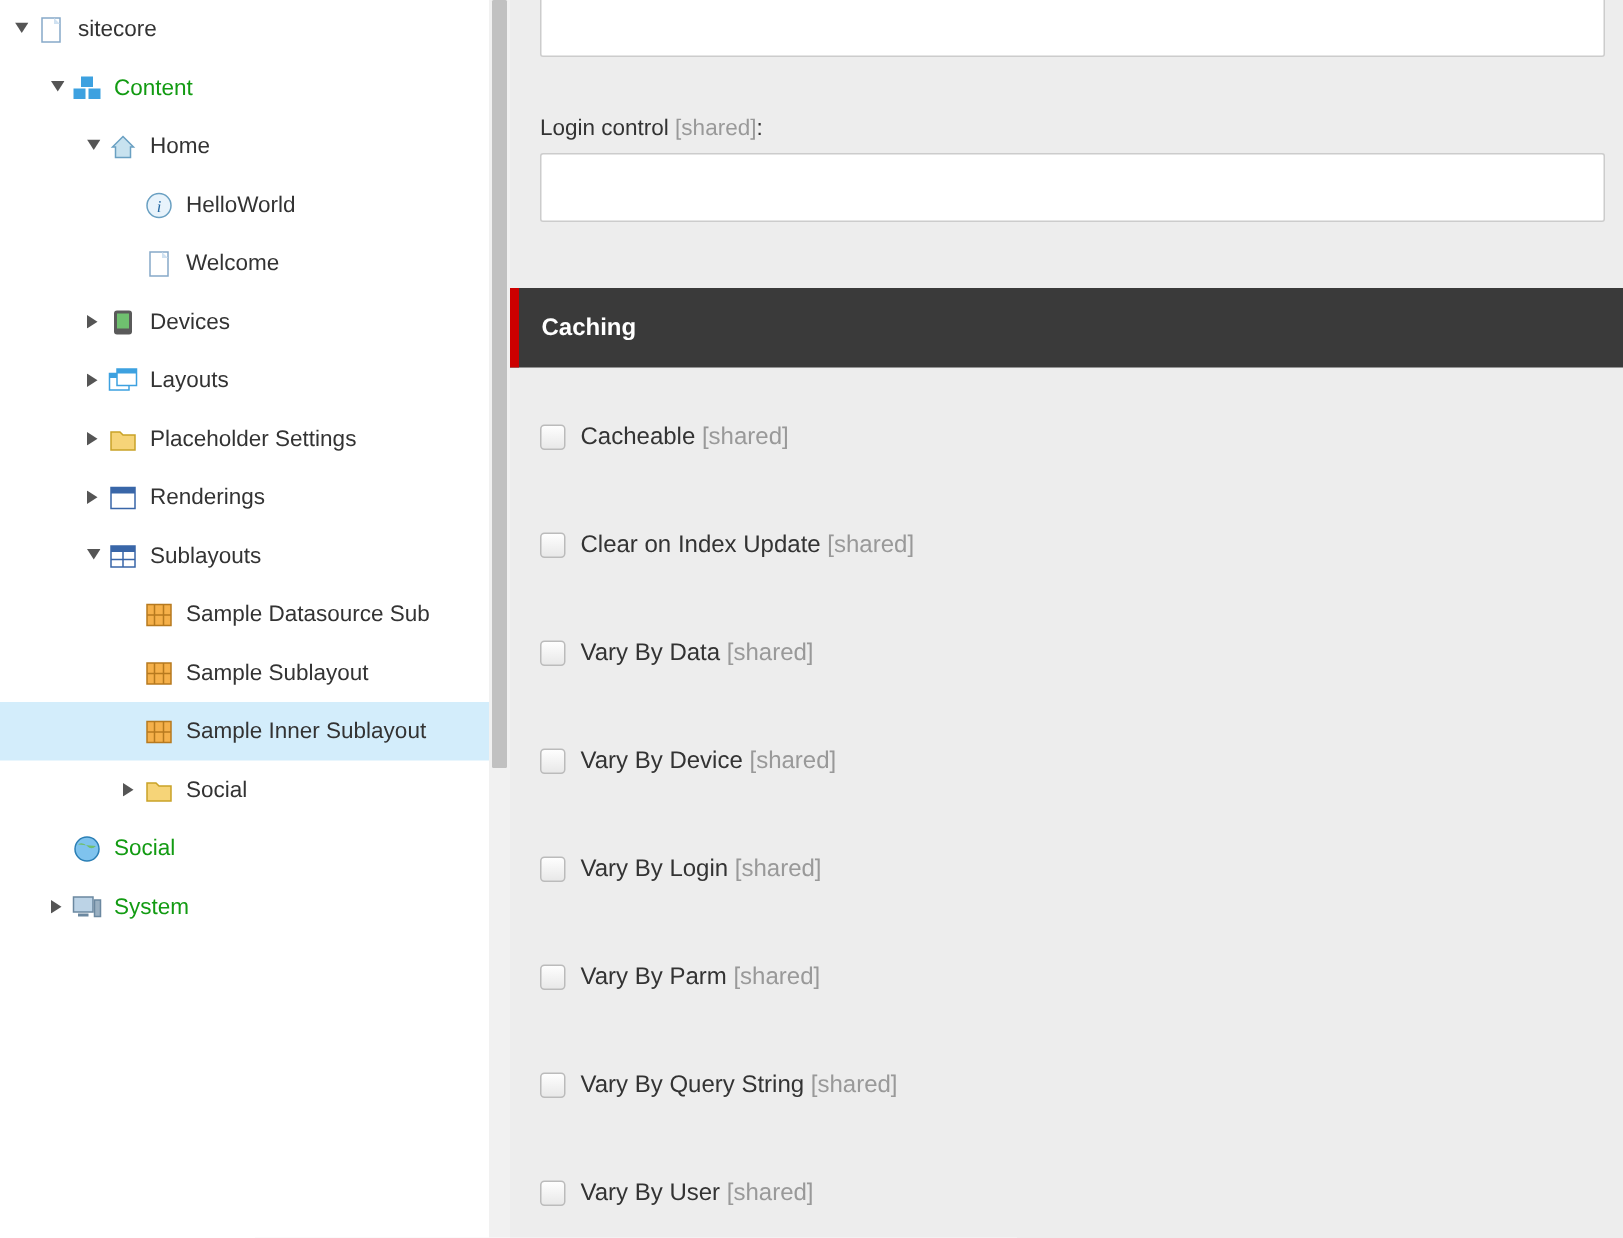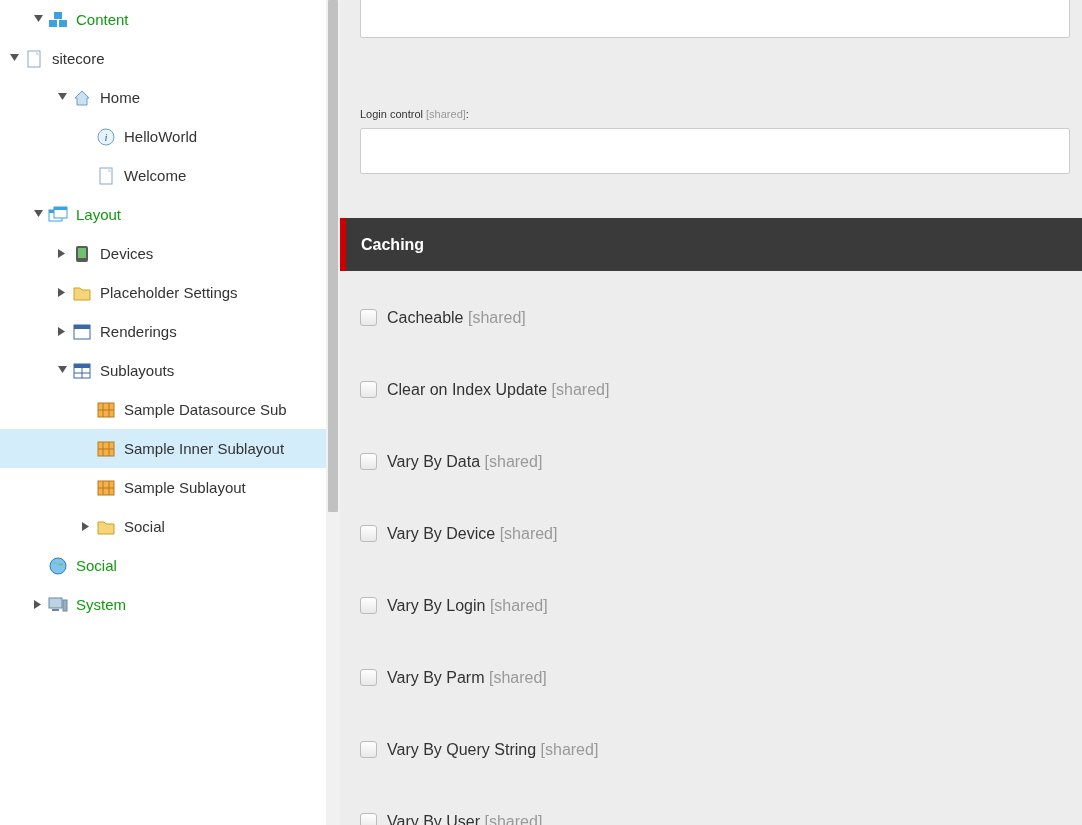--- a/index.html
+++ b/index.html
@@ -94,23 +94,23 @@
     width: 710px;
     height: 46px;
     background: #fff;
     border: 1px solid #ccc;
     border-radius: 2px;
     margin-top: 6px;
     padding: 0 10px;
     font-size: 15px;
   }
   .field-label {
-    font-size: 11px;
+    font-size: 15px;
     color: #333;
-    margin-top: 70px;
+    margin-top: 39px;
     margin-bottom: 8px;
   }
   .shared { color: #999; }
 
   .section-header {
     height: 53px;
     background: #3a3a3a;
     color: #fff;
     font-weight: bold;
     font-size: 16px;
@@ -139,124 +139,124 @@
   }
   .caching-list .check-row + .check-row { margin-top: 54px; }
 </style>
 </head>
 <body>
 
 <div class="tree-panel">
   <div class="tree-scroll">
 
     <div class="tree-item">
+      <span class="ind" style="width:8px"></span>
+      <span class="arrow">
+          <svg width="9" height="9">
+            <polygon points="0,0 9,0 4.5,7" fill="#555"></polygon>
+          </svg>
+        </span>
+      <span class="ticon">
+          <svg width="18" height="18">
+            <rect x="3" y="1" width="12" height="16" fill="#fff" stroke="#86a9c9"></rect>
+            <polygon points="11,1 15,5 11,5" fill="#cfe1f1"></polygon>
+          </svg>
+        </span>
+      <span class="label">sitecore</span>
+    </div>
+
+    <div class="tree-item">
       <span class="ind" style="width:32px"></span>
       <span class="arrow">
           <svg width="9" height="9">
             <polygon points="0,0 9,0 4.5,7" fill="#555"></polygon>
           </svg>
         </span>
       <span class="ticon">
           <svg width="20" height="20">
             <rect x="6" y="2" width="8" height="7" fill="#3da1e0"></rect>
             <rect x="1" y="10" width="8" height="7" fill="#3da1e0"></rect>
             <rect x="11" y="10" width="8" height="7" fill="#3da1e0"></rect>
           </svg>
         </span>
       <span class="label green">Content</span>
     </div>
 
     <div class="tree-item">
-      <span class="ind" style="width:8px"></span>
+      <span class="ind" style="width:56px"></span>
       <span class="arrow">
           <svg width="9" height="9">
             <polygon points="0,0 9,0 4.5,7" fill="#555"></polygon>
           </svg>
         </span>
+      <span class="ticon">
+          <svg width="18" height="18">
+            <polygon points="9,2 16,9 14,9 14,16 4,16 4,9 2,9" fill="#c8e2ef" stroke="#6aa0c2"></polygon>
+          </svg>
+        </span>
+      <span class="label">Home</span>
+    </div>
+
+    <div class="tree-item">
+      <span class="ind" style="width:96px"></span>
+      <span class="ticon">
+          <svg width="18" height="18">
+            <circle cx="9" cy="9" r="8" fill="#e8f3fb" stroke="#6aa0c2"></circle>
+            <text x="9" y="13" text-anchor="middle" font-size="11" fill="#2367a2" font-family="Georgia" font-style="italic">i</text>
+          </svg>
+        </span>
+      <span class="label">HelloWorld</span>
+    </div>
+
+    <div class="tree-item">
+      <span class="ind" style="width:96px"></span>
       <span class="ticon">
           <svg width="18" height="18">
             <rect x="3" y="1" width="12" height="16" fill="#fff" stroke="#86a9c9"></rect>
             <polygon points="11,1 15,5 11,5" fill="#cfe1f1"></polygon>
           </svg>
         </span>
-      <span class="label">sitecore</span>
-    </div>
-
-    <div class="tree-item">
-      <span class="ind" style="width:56px"></span>
-      <span class="arrow">
-          <svg width="9" height="9">
-            <polygon points="0,0 9,0 4.5,7" fill="#555"></polygon>
-          </svg>
-        </span>
-      <span class="ticon">
-          <svg width="18" height="18">
-            <polygon points="9,2 16,9 14,9 14,16 4,16 4,9 2,9" fill="#c8e2ef" stroke="#6aa0c2"></polygon>
-          </svg>
-        </span>
-      <span class="label">Home</span>
-    </div>
-
-    <div class="tree-item">
-      <span class="ind" style="width:96px"></span>
-      <span class="ticon">
-          <svg width="18" height="18">
-            <circle cx="9" cy="9" r="8" fill="#e8f3fb" stroke="#6aa0c2"></circle>
-            <text x="9" y="13" text-anchor="middle" font-size="11" fill="#2367a2" font-family="Georgia" font-style="italic">i</text>
-          </svg>
-        </span>
-      <span class="label">HelloWorld</span>
-    </div>
-
-    <div class="tree-item">
-      <span class="ind" style="width:96px"></span>
-      <span class="ticon">
-          <svg width="18" height="18">
-            <rect x="3" y="1" width="12" height="16" fill="#fff" stroke="#86a9c9"></rect>
-            <polygon points="11,1 15,5 11,5" fill="#cfe1f1"></polygon>
-          </svg>
-        </span>
       <span class="label">Welcome</span>
     </div>
 
-    <div class="tree-item">
-      <span class="ind" style="width:32px"></span>
-      <span class="arrow">
-          <svg width="9" height="9">
-            <polygon points="0,0 9,0 4.5,7" fill="#555"></polygon>
+
+
+    <div class="tree-item">
+      <span class="ind" style="width:56px"></span>
+      <span class="arrow">
+          <svg width="9" height="9">
+            <polygon points="0,0 7,4.5 0,9" fill="#555"></polygon>
+          </svg>
+        </span>
+      <span class="ticon">
+          <svg width="14" height="18">
+            <rect x="1" y="1" width="12" height="16" rx="2" fill="#5a5a5a"></rect>
+            <rect x="3" y="3" width="8" height="10" fill="#6fc06f"></rect>
+          </svg>
+        </span>
+      <span class="label">Devices</span>
+    </div>
+
+    <div class="tree-item">
+      <span class="ind" style="width:56px"></span>
+      <span class="arrow">
+          <svg width="9" height="9">
+            <polygon points="0,0 7,4.5 0,9" fill="#555"></polygon>
           </svg>
         </span>
       <span class="ticon">
           <svg width="20" height="18">
             <rect x="1" y="4" width="13" height="11" fill="#fff" stroke="#3da1e0"></rect>
             <rect x="1" y="4" width="13" height="3" fill="#3da1e0"></rect>
             <rect x="6" y="1" width="13" height="11" fill="#fff" stroke="#3da1e0"></rect>
             <rect x="6" y="1" width="13" height="3" fill="#3da1e0"></rect>
           </svg>
         </span>
-      <span class="label green">Layout</span>
-    </div>
-
-
-    <div class="tree-item">
-      <span class="ind" style="width:56px"></span>
-      <span class="arrow">
-          <svg width="9" height="9">
-            <polygon points="0,0 7,4.5 0,9" fill="#555"></polygon>
-          </svg>
-        </span>
-      <span class="ticon">
-          <svg width="14" height="18">
-            <rect x="1" y="1" width="12" height="16" rx="2" fill="#5a5a5a"></rect>
-            <rect x="3" y="3" width="8" height="10" fill="#6fc06f"></rect>
-          </svg>
-        </span>
-      <span class="label">Devices</span>
-    </div>
-
+      <span class="label">Layouts</span>
+    </div>
 
 
     <div class="tree-item">
       <span class="ind" style="width:56px"></span>
       <span class="arrow">
           <svg width="9" height="9">
             <polygon points="0,0 7,4.5 0,9" fill="#555"></polygon>
           </svg>
         </span>
       <span class="ticon">
@@ -307,44 +307,44 @@
           <svg width="18" height="16">
             <rect x="1" y="1" width="16" height="14" fill="#f5b04a" stroke="#b77a1f"></rect>
             <line x1="1" y1="8" x2="17" y2="8" stroke="#b77a1f"></line>
             <line x1="6" y1="1" x2="6" y2="15" stroke="#b77a1f"></line>
             <line x1="12" y1="1" x2="12" y2="15" stroke="#b77a1f"></line>
           </svg>
         </span>
       <span class="label">Sample Datasource Sub</span>
     </div>
 
-    <div class="tree-item selected">
+    <div class="tree-item">
       <span class="ind" style="width:96px"></span>
       <span class="ticon">
           <svg width="18" height="16">
             <rect x="1" y="1" width="16" height="14" fill="#f5b04a" stroke="#b77a1f"></rect>
             <line x1="1" y1="8" x2="17" y2="8" stroke="#b77a1f"></line>
             <line x1="6" y1="1" x2="6" y2="15" stroke="#b77a1f"></line>
             <line x1="12" y1="1" x2="12" y2="15" stroke="#b77a1f"></line>
           </svg>
         </span>
-      <span class="label">Sample Inner Sublayout</span>
-    </div>
-
-    <div class="tree-item">
+      <span class="label">Sample Sublayout</span>
+    </div>
+
+    <div class="tree-item selected">
       <span class="ind" style="width:96px"></span>
       <span class="ticon">
           <svg width="18" height="16">
             <rect x="1" y="1" width="16" height="14" fill="#f5b04a" stroke="#b77a1f"></rect>
             <line x1="1" y1="8" x2="17" y2="8" stroke="#b77a1f"></line>
             <line x1="6" y1="1" x2="6" y2="15" stroke="#b77a1f"></line>
             <line x1="12" y1="1" x2="12" y2="15" stroke="#b77a1f"></line>
           </svg>
         </span>
-      <span class="label">Sample Sublayout</span>
+      <span class="label">Sample Inner Sublayout</span>
     </div>
 
     <div class="tree-item">
       <span class="ind" style="width:80px"></span>
       <span class="arrow">
           <svg width="9" height="9">
             <polygon points="0,0 7,4.5 0,9" fill="#555"></polygon>
           </svg>
         </span>
       <span class="ticon">

